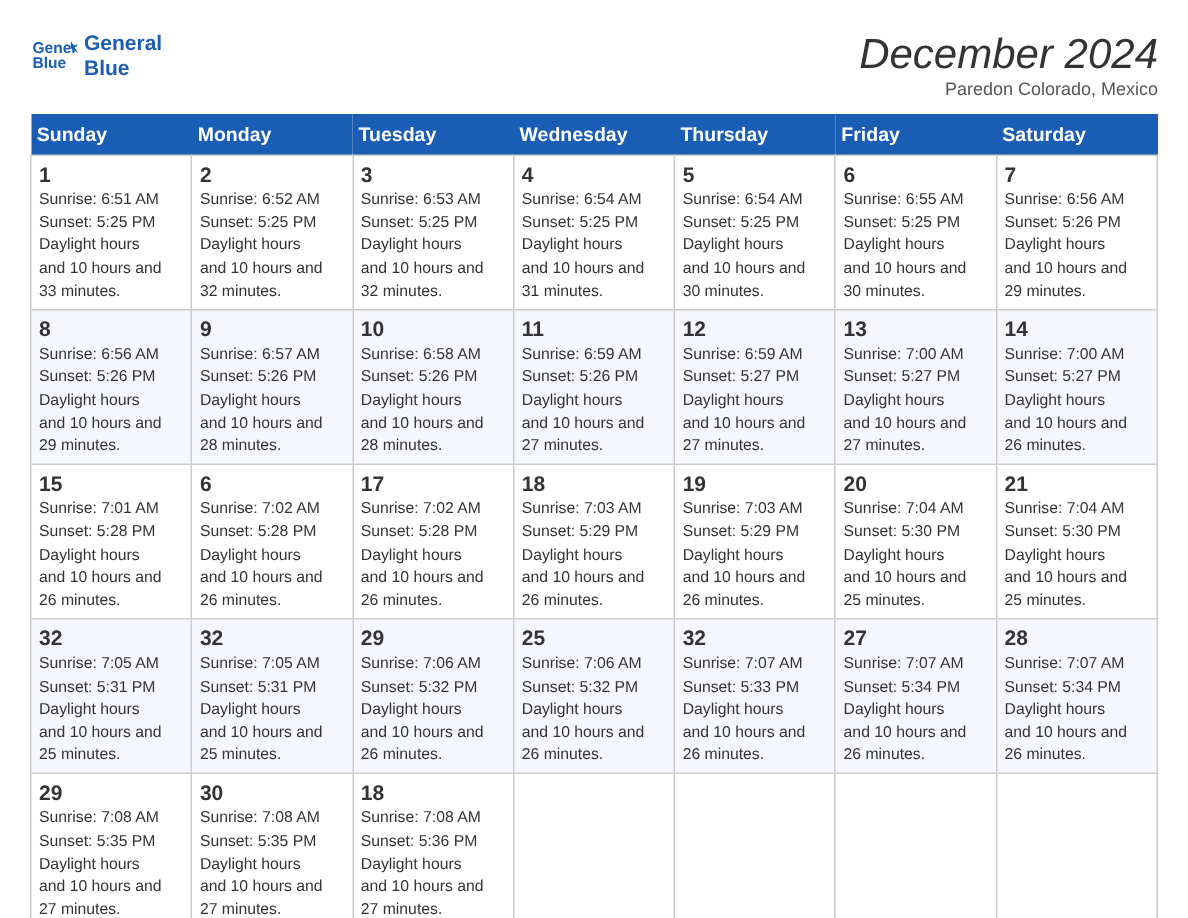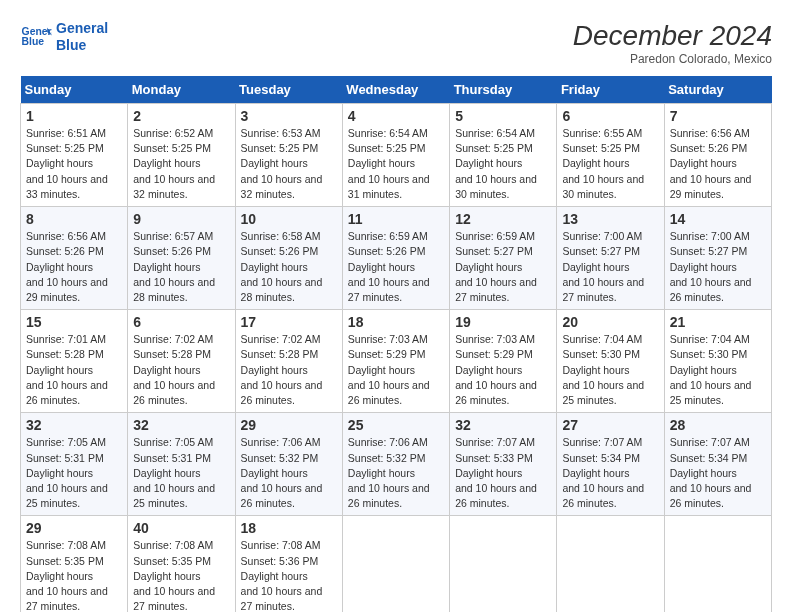--- a/index.html
+++ b/index.html
@@ -232,21 +232,21 @@
           <span class="day-num">28</span>
           <div class="day-info">Sunrise: 7:07 AM<br>Sunset: 5:34 PM<br>Daylight hours<br>and 10 hours and 26 minutes.</div>
         </td>
       </tr>
       <tr>
         <td>
           <span class="day-num">29</span>
           <div class="day-info">Sunrise: 7:08 AM<br>Sunset: 5:35 PM<br>Daylight hours<br>and 10 hours and 27 minutes.</div>
         </td>
         <td>
-          <span class="day-num">40</span>
+          <span class="day-num">30</span>
           <div class="day-info">Sunrise: 7:08 AM<br>Sunset: 5:35 PM<br>Daylight hours<br>and 10 hours and 27 minutes.</div>
         </td>
         <td>
           <span class="day-num">18</span>
           <div class="day-info">Sunrise: 7:08 AM<br>Sunset: 5:36 PM<br>Daylight hours<br>and 10 hours and 27 minutes.</div>
         </td>
         <td class="empty-cell"></td>
         <td class="empty-cell"></td>
         <td class="empty-cell"></td>
         <td class="empty-cell"></td>

